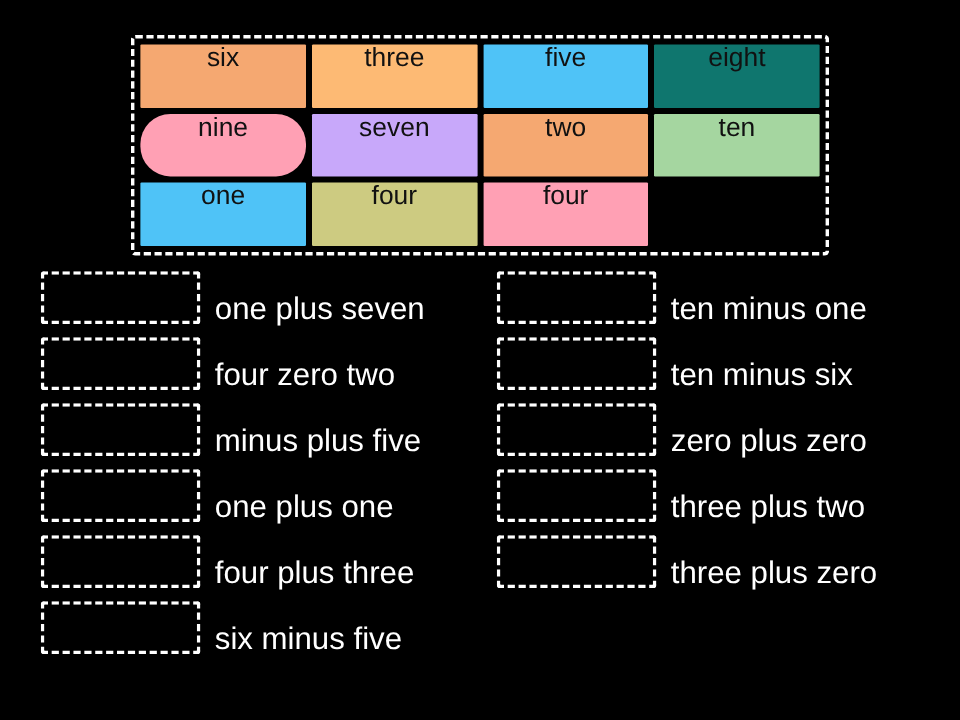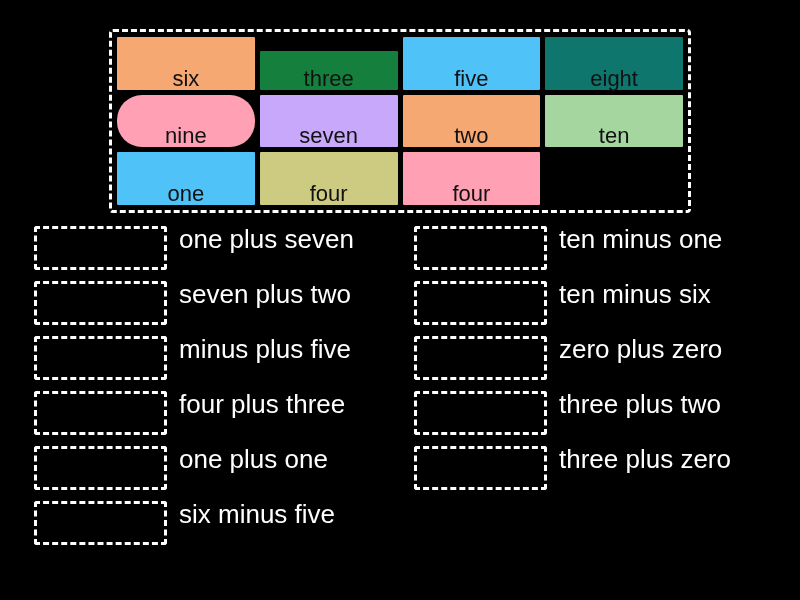--- a/index.html
+++ b/index.html
@@ -30,21 +30,21 @@
   .tile-grid {
     display: grid;
     grid-template-columns: repeat(4, 1fr);
     grid-template-rows: repeat(3, 1fr);
     gap: 5px;
     width: 100%;
     height: 100%;
   }
   .tile {
     display: flex;
-    align-items: flex-end;
+    align-items: flex-start;
     justify-content: center;
     color: #111111;
     font-size: 22px;
     line-height: 1;
     border-radius: 1px;
     user-select: none;
   }
   .tile.empty {
     background: transparent;
   }
@@ -55,21 +55,21 @@
     top: 226px;
     display: flex;
     flex-direction: column;
     gap: 11px;
   }
   #answers-left  { left: 34px;  }
   #answers-right { left: 414px; }
 
   .answer-row {
     display: flex;
-    align-items: flex-start;
+    align-items: flex-end;
     height: 44px;
   }
   .drop-zone {
     width: 133px;
     height: 44px;
     box-sizing: border-box;
     border: 3px dashed #ffffff;
     border-radius: 3px;
     flex: 0 0 auto;
   }
@@ -83,21 +83,21 @@
   }
 </style>
 </head>
 <body>
 
 <div id="tile-bank">
   <div class="tile-grid">
     <div class="tile" style="background: rgb(245, 168, 113);">
         <span>six</span>
       </div>
-    <div class="tile" style="background: #15803d; margin-top: 14px;">
+    <div class="tile" style="background: #fdba74;">
         <span>three</span>
       </div>
     <div class="tile" style="background: rgb(79, 195, 247);">
         <span>five</span>
       </div>
     <div class="tile" style="background: #0f766e;">
         <span>eight</span>
       </div>
     <div class="tile" style="background: rgb(255, 160, 180); border-radius: 25px;">
         <span>nine</span>
@@ -126,33 +126,33 @@
   </div>
 </div>
 
 <div class="answers-col" id="answers-left">
   <div class="answer-row">
     <div class="drop-zone"><span></span></div>
     <div class="answer-label">one plus seven</div>
   </div>
   <div class="answer-row">
     <div class="drop-zone"><span></span></div>
-    <div class="answer-label">seven plus two</div>
+    <div class="answer-label">four zero two</div>
   </div>
   <div class="answer-row">
     <div class="drop-zone"><span></span></div>
     <div class="answer-label">minus plus five</div>
   </div>
   <div class="answer-row">
     <div class="drop-zone"><span></span></div>
-    <div class="answer-label">four plus three</div>
+    <div class="answer-label">one plus one</div>
   </div>
   <div class="answer-row">
     <div class="drop-zone"><span></span></div>
-    <div class="answer-label">one plus one</div>
+    <div class="answer-label">four plus three</div>
   </div>
   <div class="answer-row">
     <div class="drop-zone"><span></span></div>
     <div class="answer-label">six minus five</div>
   </div>
 </div>
 
 <div class="answers-col" id="answers-right">
   <div class="answer-row">
     <div class="drop-zone"><span></span></div>

